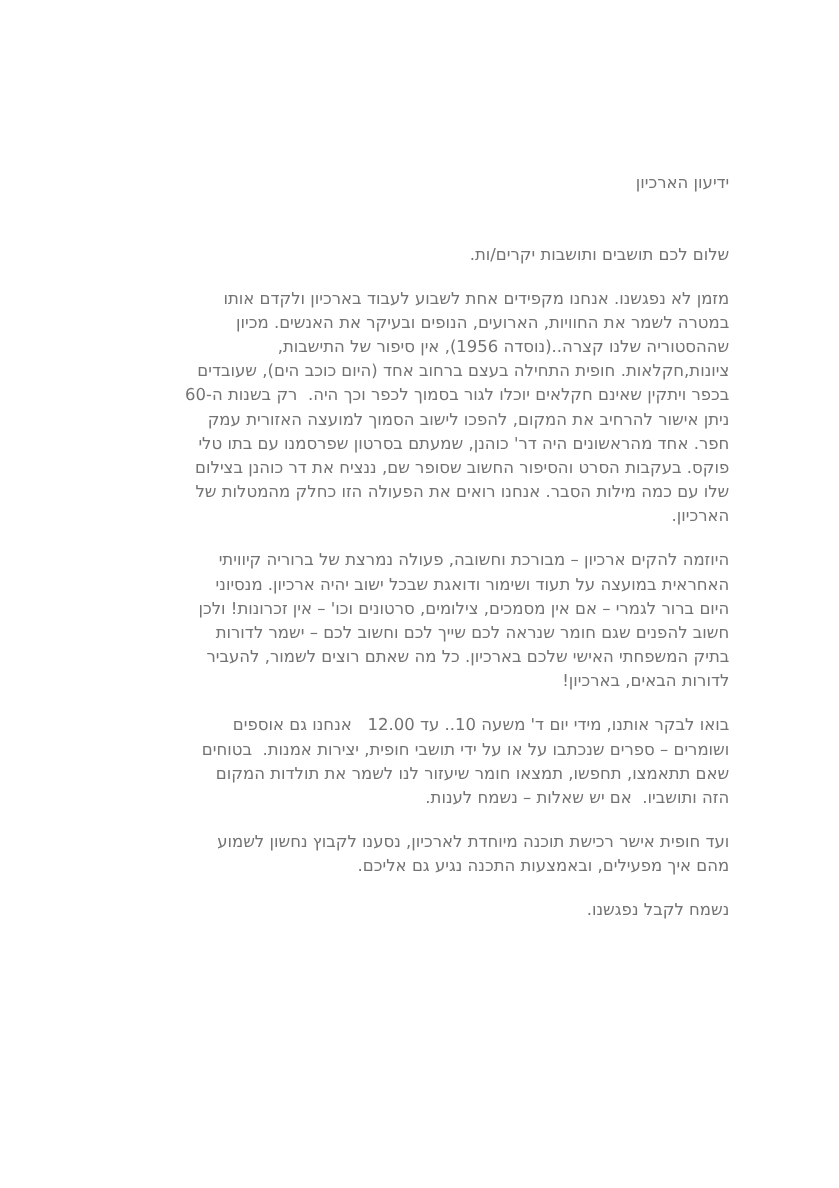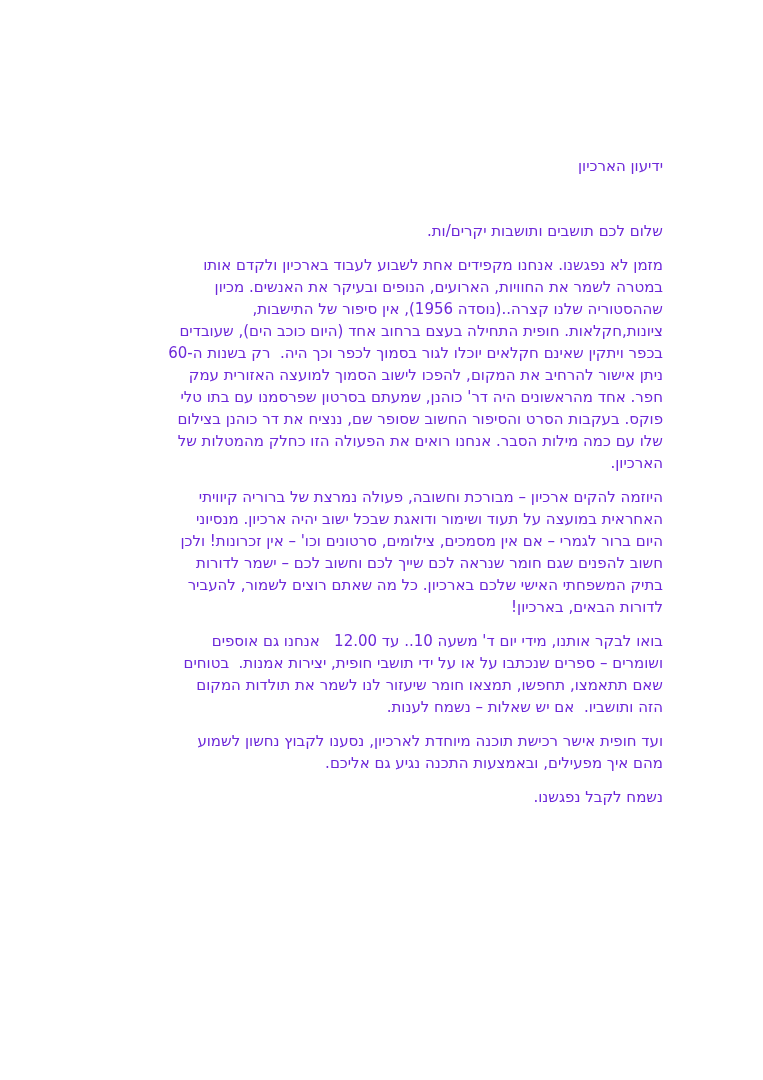--- a/index.html
+++ b/index.html
@@ -9,21 +9,21 @@
     background: #ffffff;
   }
   .page {
     position: relative;
     width: 763px;
     height: 1080px;
     background: #ffffff;
     overflow: hidden;
     direction: rtl;
     font-family: "DejaVu Sans", "Liberation Sans", sans-serif;
-    color: #6d28d9;
+    color: #737373;
     font-size: 15px;
     line-height: 22px;
   }
   .content {
     position: absolute;
     top: 155px;
     right: 100px;
     left: 97px;
     text-align: right;
   }
@@ -31,21 +31,21 @@
     font-size: 15px;
     font-weight: normal;
     margin: 0 0 43px 0;
     white-space: pre-wrap;
   }
   .greeting {
     margin: 0 0 12px 0;
     white-space: pre-wrap;
   }
   .para {
-    margin: 0 0 12px 0;
+    margin: 18px 0 12px 0;
     white-space: pre-wrap;
   }
 </style>
 </head>
 <body>
 
 <div class="page">
   <div class="content">
     <h1 class="doc-title">ידיעון הארכיון</h1>
 

